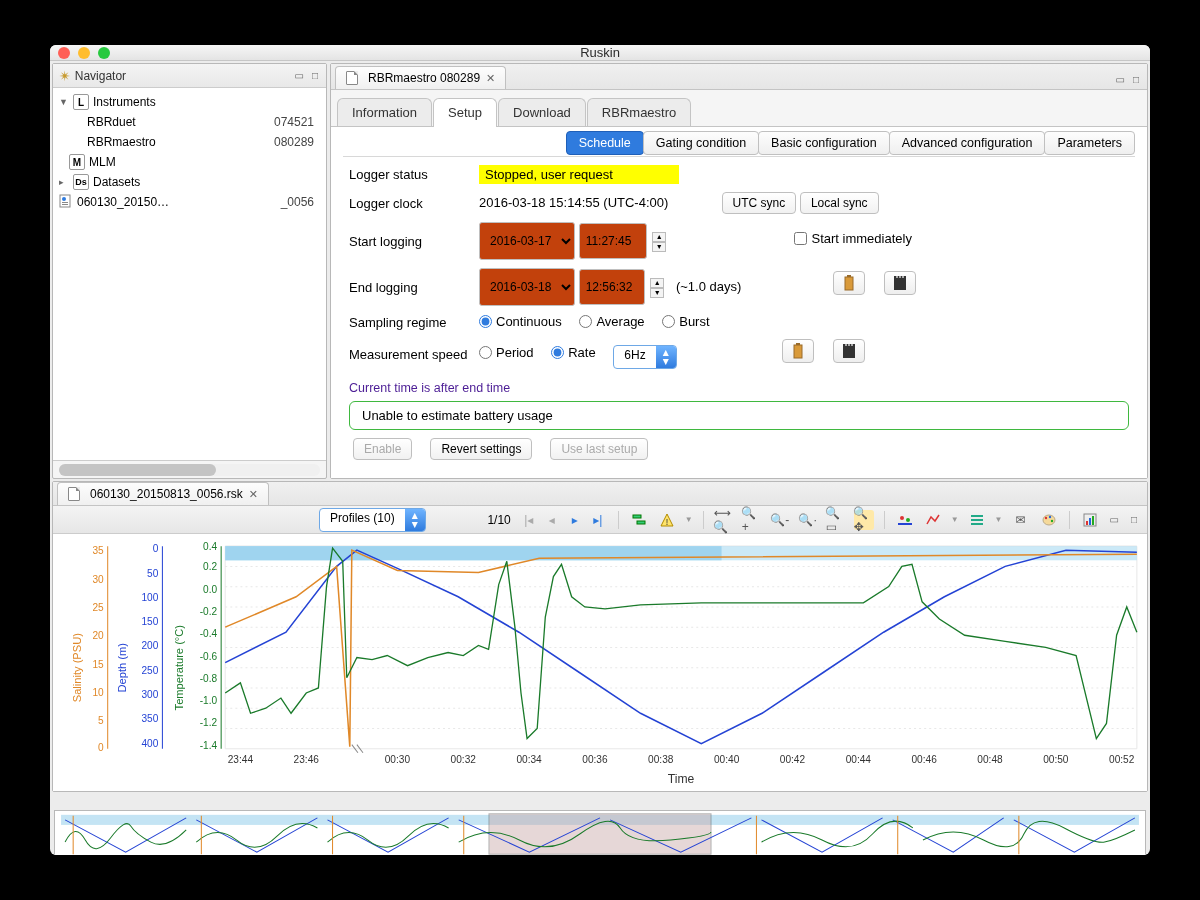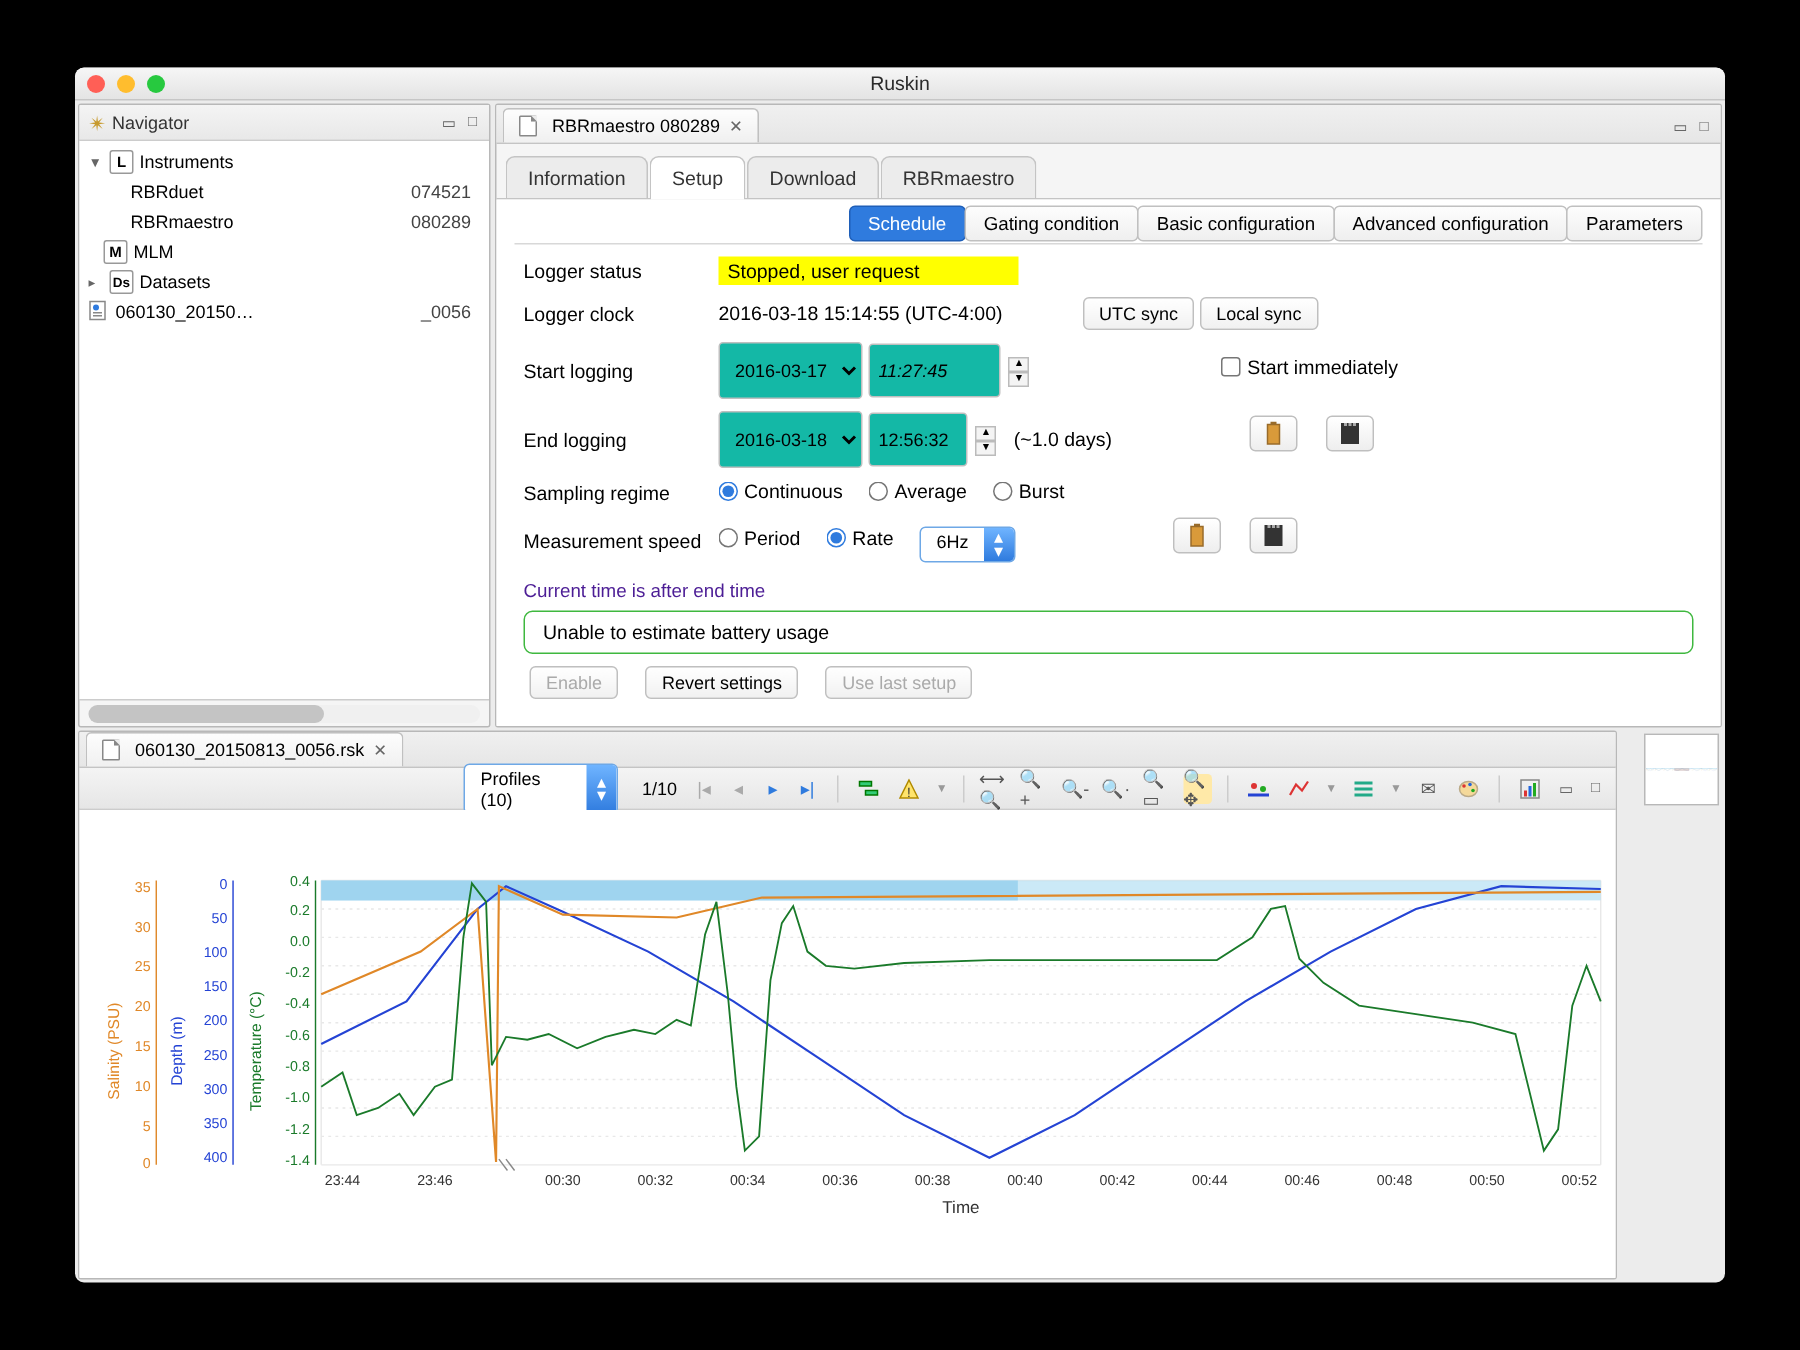--- a/index.html
+++ b/index.html
@@ -43,37 +43,37 @@
 
 .setup-body { flex:1; background:#fff; padding:2px 12px 10px 12px; display:flex; flex-direction:column; font-size:13px; }
 .subtabs { display:flex; justify-content:flex-end; height:28px; align-items:center; border-bottom:1px solid #d8d8d8; gap:0; }
 .subtab { padding:4px 12px; border:1px solid #c0c0c0; border-radius:4px; margin-left:-1px; background:linear-gradient(#fdfdfd,#efefef); font-size:12.5px; cursor:pointer; }
 .subtab.active { background:#2f7bde; color:#fff; border-color:#1f5fb8; }
 
 .form { padding:8px 6px; display:grid; grid-template-columns:130px auto; row-gap:8px; align-items:center; }
 .yellow { background:#ffff00; padding:2px 6px; display:inline-block; }
 .btn { padding:3px 10px; font-size:12px; border:1px solid #bfbfbf; border-radius:4px; background:linear-gradient(#fff,#f1f1f1); cursor:pointer; }
 .btn:disabled { color:#aaa; }
-.input-sm { border:1px solid #bfbfbf; border-radius:3px; padding:10px 6px; font-size:12px; background:#14b8a6; }
+.input-sm { border:1px solid #bfbfbf; border-radius:3px; padding:10px 6px; font-size:12px; background:#c2410c; }
 .stepper { display:inline-flex; flex-direction:column; vertical-align:middle; margin-left:2px; }
 .stepper button { width:14px; height:10px; font-size:7px; line-height:7px; border:1px solid #bbb; background:#f4f4f4; padding:0; }
 .radio { display:inline-flex; align-items:center; gap:4px; margin-right:14px; cursor:pointer; }
 .radio input { accent-color:#2f7bde; }
 .chk { display:inline-flex; align-items:center; gap:5px; }
 .aqua-select { border:1px solid #6ea8e6; border-radius:4px; padding:0; display:inline-flex; align-items:stretch; overflow:hidden; background:#fff; }
 .aqua-select span { padding:2px 10px; font-size:12px; }
 .aqua-select .car { background:linear-gradient(#6fb4ff,#2f7bde); color:#fff; width:16px; display:flex; align-items:center; justify-content:center; font-size:9px; flex-direction: column; line-height: 5px;}
 .iconbtn { width:32px; height:24px; border:1px solid #bfbfbf; border-radius:4px; background:linear-gradient(#fff,#eee); display:inline-flex; align-items:center; justify-content:center; cursor:pointer; }
 
 .warnline { color:#4c1d95; font-size:12.5px; padding:4px 6px 6px 6px; }
 .greenbox { flex:1; border:1px solid #3fb83f; border-radius:6px; padding:6px 12px; font-size:13px; }
 .greenrow { display:flex; gap:8px; padding:0 6px; }
 .btnrow { display:flex; gap:18px; padding:8px 10px; }
 
-.bottom { flex:1; display:flex; flex-direction:row; gap:16px; }
+.bottom { flex:1; display:flex; flex-direction:column; gap:16px; }
 .plot-panel { flex:1; }
 .plot-hdr { height:28px; display:flex; align-items:center; padding:0 8px; gap:8px; background:linear-gradient(#f4f4f4,#e6e6e6); border-bottom:1px solid #ccc; font-size:12px; }
 .plot-hdr .spacer { flex:1; }
 .plot-hdr .pager { display:flex; align-items:center; gap:3px; }
 .tbicon { width:20px; height:20px; display:inline-flex; align-items:center; justify-content:center; border-radius:3px; cursor:pointer; font-size:12px; color:#555; }
 .sep { width:1px; height:18px; background:#ccc; margin:0 2px; }
 
 .plot-area { flex:1; background:#fff; position:relative; }
 .plot-area svg { width:100%; height:100%; }
 
@@ -194,21 +194,21 @@
             <div>
               <span>2016-03-18 15:14:55 (UTC-4:00)</span>
               <span style="display:inline-block;width:46px"></span>
               <button class="btn">UTC sync</button>
               <button class="btn">Local sync</button>
             </div>
 
             <div>Start logging</div>
             <div>
               <select class="input-sm"><option>2016-03-17</option></select>
-              <input class="input-sm" style="width: 88px; font-style: italic;" value="11:27:45">
+              <input class="input-sm" style="width: 68px;" value="11:27:45">
               <span class="stepper">
                   <button>▲</button>
                   <button>▼</button>
                 </span>
               <span style="display:inline-block;width:120px"></span>
               <label class="chk">
                   <input type="checkbox" style="">
                   <span>Start immediately</span>
                 </label>
             </div>

